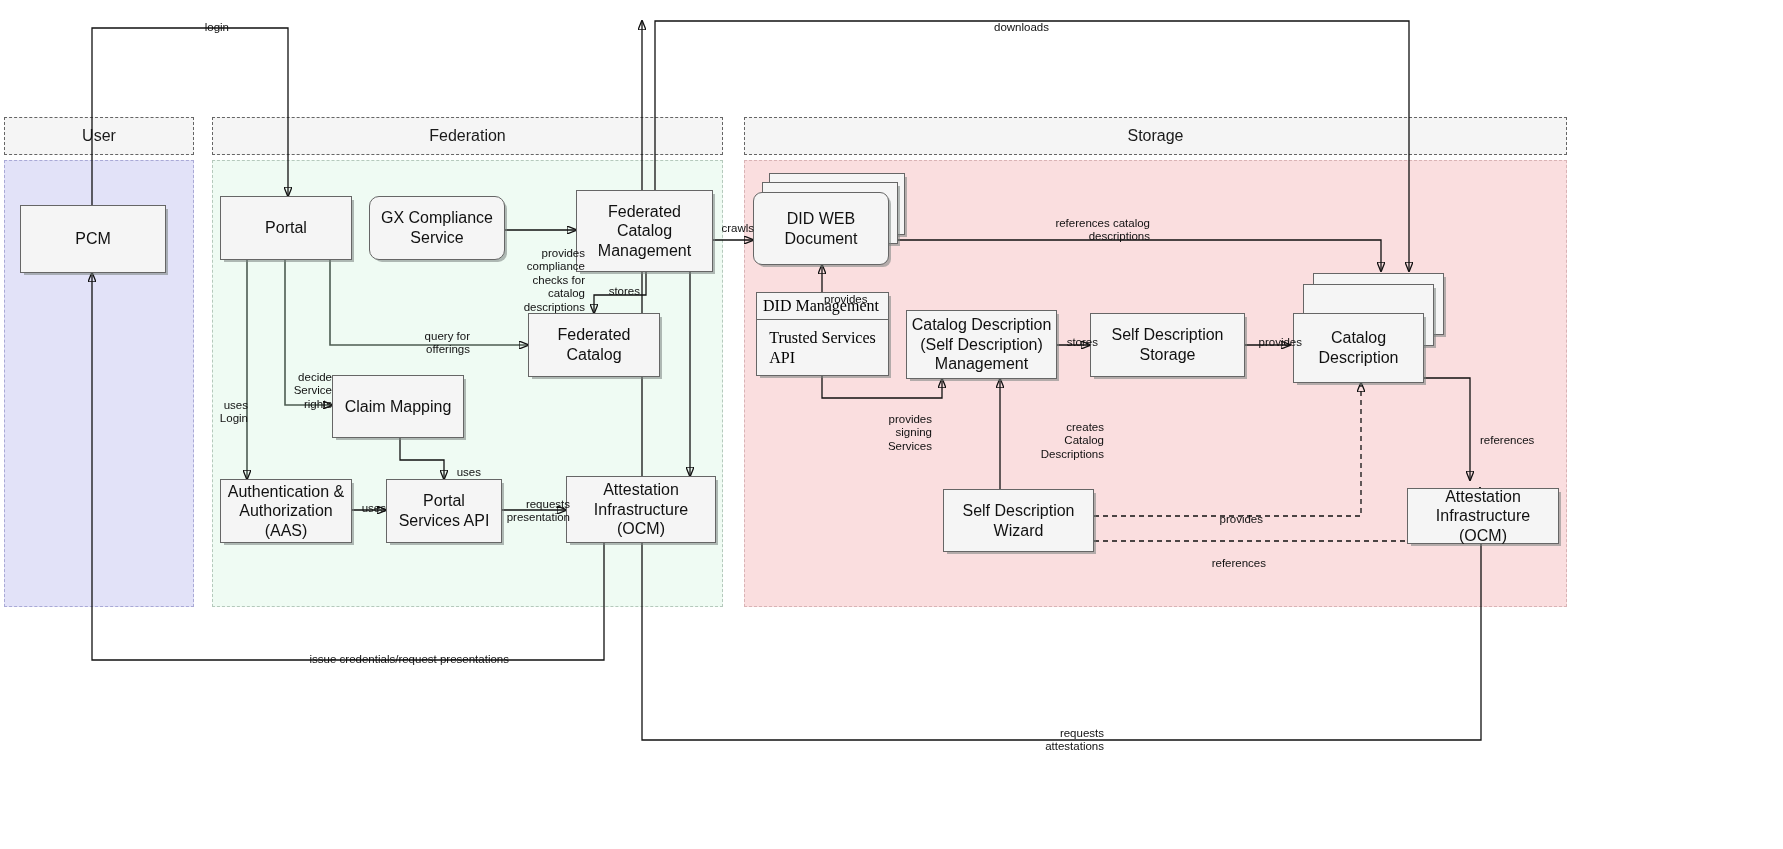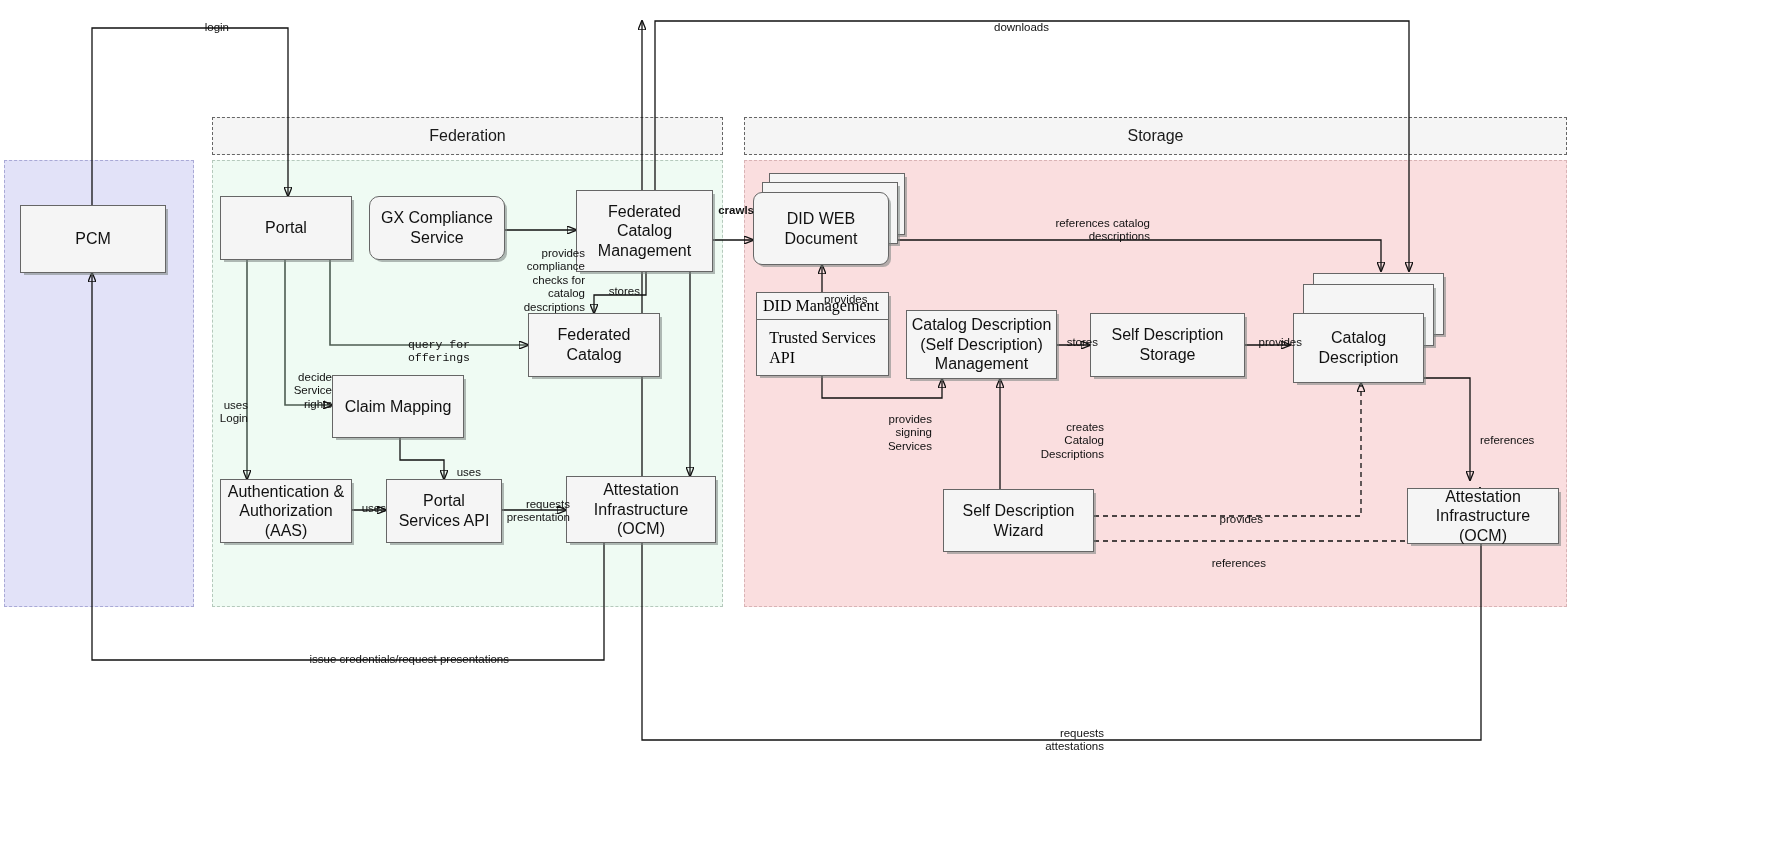--- a/index.html
+++ b/index.html
@@ -58,20 +58,23 @@
   svg#wires{position:absolute;left:0;top:0;width:1783px;height:849px;pointer-events:none;}
   svg#wires path,svg#wires line{fill:none;stroke:#111;stroke-width:1.3px;}
   svg#wires .dash{stroke-dasharray:5 4;}
   svg#wires .thick{stroke:#4d5c52;stroke-width:1.6px;}
 </style>
 </head>
 <body>
 
 <div id="canvas">
 
+  <div class="lane-header" style="left:4px;top:117px;width:190px;height:38px;">
+    <span>User</span>
+  </div>
   <div class="lane-body lane-user" style="left:4px;top:160px;width:190px;height:447px;"></div>
 
   <div class="lane-header" style="left:212px;top:117px;width:511px;height:38px;">
     <span>Federation</span>
   </div>
   <div class="lane-body lane-fed" style="left:212px;top:160px;width:511px;height:447px;"></div>
 
   <div class="lane-header" style="left:744px;top:117px;width:823px;height:38px;">
     <span>Storage</span>
   </div>
@@ -236,21 +239,21 @@
 compliance
 checks for
 catalog
 descriptions</span>
   </div>
 
   <div class="elabel" style="left:590px;top:271px;width:50px;">
     <span>stores</span>
   </div>
 
-  <div class="elabel" style="left:392px;top:324px;width:78px;font-family:Liberation Mono, monospace;">
+  <div class="elabel" style="left:392px;top:316px;width:78px;">
     <span>query for
 offerings</span>
   </div>
 
   <div class="elabel" style="left:284px;top:357px;width:48px;">
     <span>decide
 Service
 rights</span>
   </div>
 
@@ -265,21 +268,21 @@
 
   <div class="elabel" style="left:352px;top:488px;width:34px;">
     <span>uses</span>
   </div>
 
   <div class="elabel" style="left:498px;top:484px;width:72px;">
     <span>requests
 presentation</span>
   </div>
 
-  <div class="elabel" style="left:708px;top:190px;width:46px;font-weight:bold;">
+  <div class="elabel" style="left:708px;top:208px;width:46px;">
     <span>crawls</span>
   </div>
 
   <div class="elabel" style="left:1002px;top:203px;width:148px;">
     <span>references catalog
 descriptions</span>
   </div>
 
   <div class="elabel" style="left:824px;top:279px;width:60px;text-align:left;">
     <span>provides</span>

